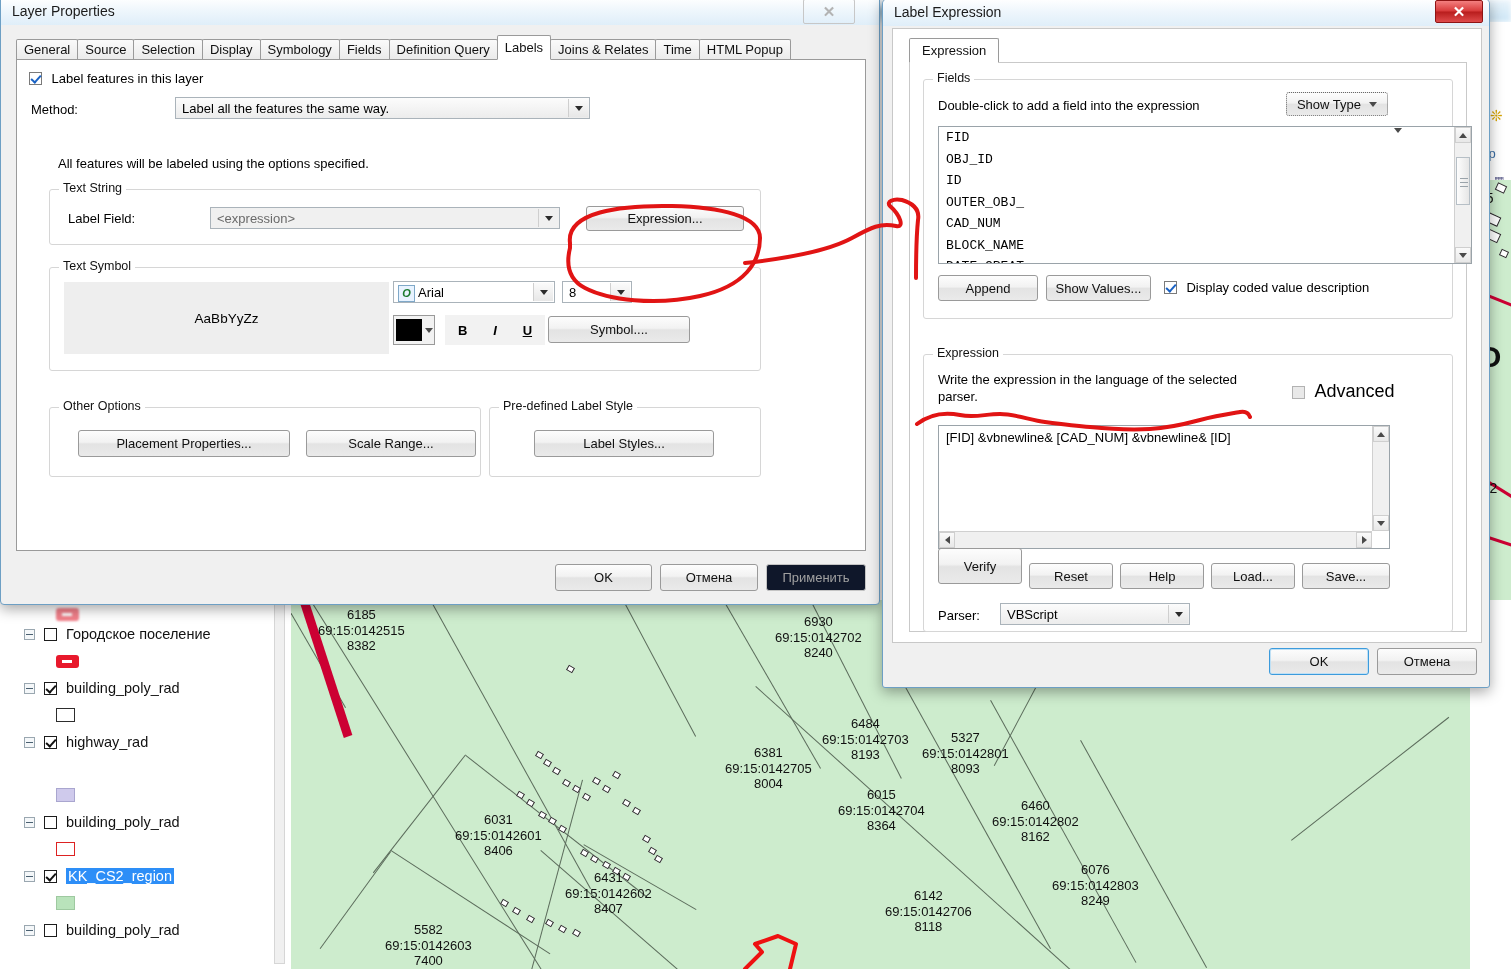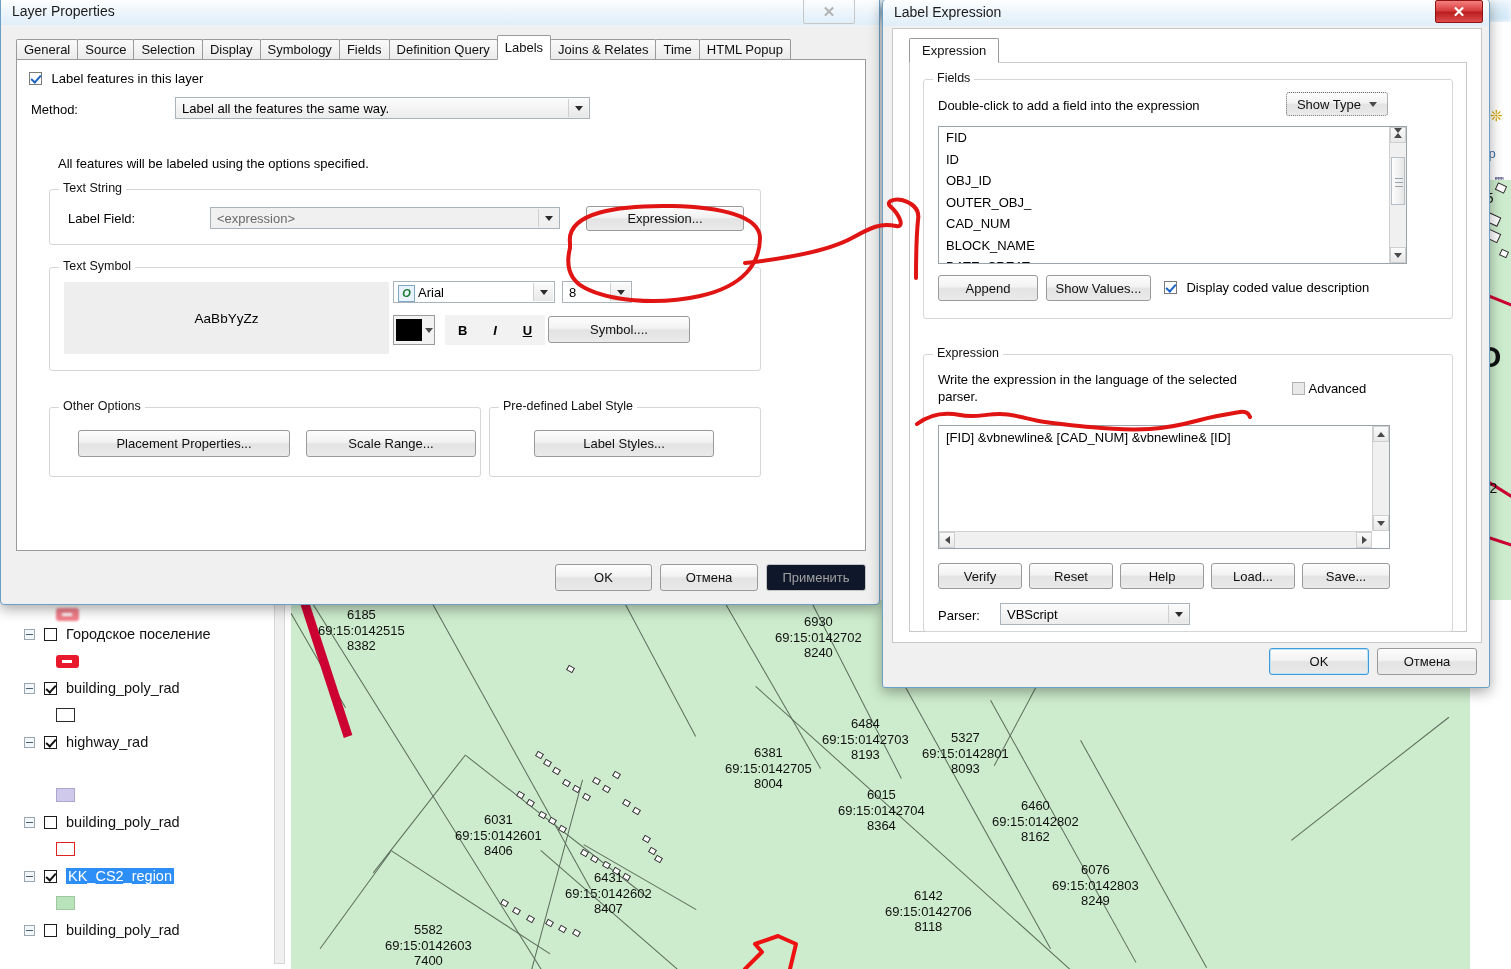--- a/index.html
+++ b/index.html
@@ -505,24 +505,24 @@
       <div class="group" style="left:30px;top:50px;width:530px;height:240px;">
         <span class="group-legend">Fields</span>
 
         <div style="position:absolute;left:14px;top:18px;font-size:13px;">Double-click to add a field into the expression</div>
 
         <div class="btn" style="position:absolute;left:362px;top:12px;width:102px;height:24px;gap:8px;border:1px dotted #6a6a6a;">
           <span>Show Type</span>
           <span class="tri down"></span>
         </div>
 
-        <div class="listbox" style="left:14px;top:46px;width:469px;height:138px;">
+        <div class="listbox" style="left:14px;top:46px;width:534px;height:138px;font-family:Liberation Mono, monospace;">
           <div class="li">FID</div>
+          <div class="li">OBJ_ID</div>
           <div class="li">ID</div>
-          <div class="li">OBJ_ID</div>
           <div class="li">OUTER_OBJ_</div>
           <div class="li">CAD_NUM</div>
           <div class="li">BLOCK_NAME</div>
           <div class="li">DATE_CREAT</div>
 
           <div class="vscroll">
             <div class="vbtn">
                 <span class="tri up"></span>
               </div>
             <div class="vthumb" style="top:30px;height:48px;">
@@ -545,21 +545,21 @@
         </div>
       </div>
 
       <div class="group" style="left:30px;top:325px;width:530px;height:278px;">
         <span class="group-legend">Expression</span>
 
         <div style="position:absolute;left:14px;top:16px;width:330px;font-size:13px;line-height:17px;">Write the expression in the language of the selected parser.</div>
 
         <div style="position:absolute;left:368px;top:26px;">
           <span class="cb grey"></span>
-          <span style="margin-left:0;font-size:13px;">Advanced</span>
+          <span style="margin-left:6px;font-size:18px;">Advanced</span>
         </div>
 
         <div style="position:absolute;left:14px;top:70px;width:452px;height:124px;background:#fff;border:1px solid #9aa3a9;box-sizing:border-box;">
           <div style="padding:4px 7px;font-size:13px;">[FID] &amp;vbnewline&amp; [CAD_NUM] &amp;vbnewline&amp; [ID]</div>
           <div class="vscroll" style="bottom:17px;">
             <div class="vbtn">
                 <span class="tri up"></span>
               </div>
             <div class="vbtn" style="position:absolute;left:0;right:0;bottom:0;">
                 <span class="tri down"></span>
@@ -568,21 +568,21 @@
           <div class="hscroll" style="right:17px;">
             <div class="hbtn">
                 <span class="tri left"></span>
               </div>
             <div class="hbtn">
                 <span class="tri right"></span>
               </div>
           </div>
         </div>
 
-        <div class="btn" style="position:absolute;left:14px;top:208px;width:84px;height:26px;">Verify</div>
+        <div class="btn" style="position:absolute;left:14px;top:193px;width:84px;height:36px;">Verify</div>
         <div class="btn" style="position:absolute;left:105px;top:208px;width:84px;height:26px;">Reset</div>
         <div class="btn" style="position:absolute;left:196px;top:208px;width:84px;height:26px;">Help</div>
         <div class="btn" style="position:absolute;left:287px;top:208px;width:84px;height:26px;">Load...</div>
         <div class="btn" style="position:absolute;left:378px;top:208px;width:88px;height:26px;">Save...</div>
 
         <div style="position:absolute;left:14px;top:253px;font-size:13px;">Parser:</div>
         <div class="combo" style="position:absolute;left:76px;top:248px;width:190px;height:22px;background:linear-gradient(180deg,#fcfcfc,#ececec);">
           <span>VBScript</span>
           <span class="arrow"></span>
         </div>

